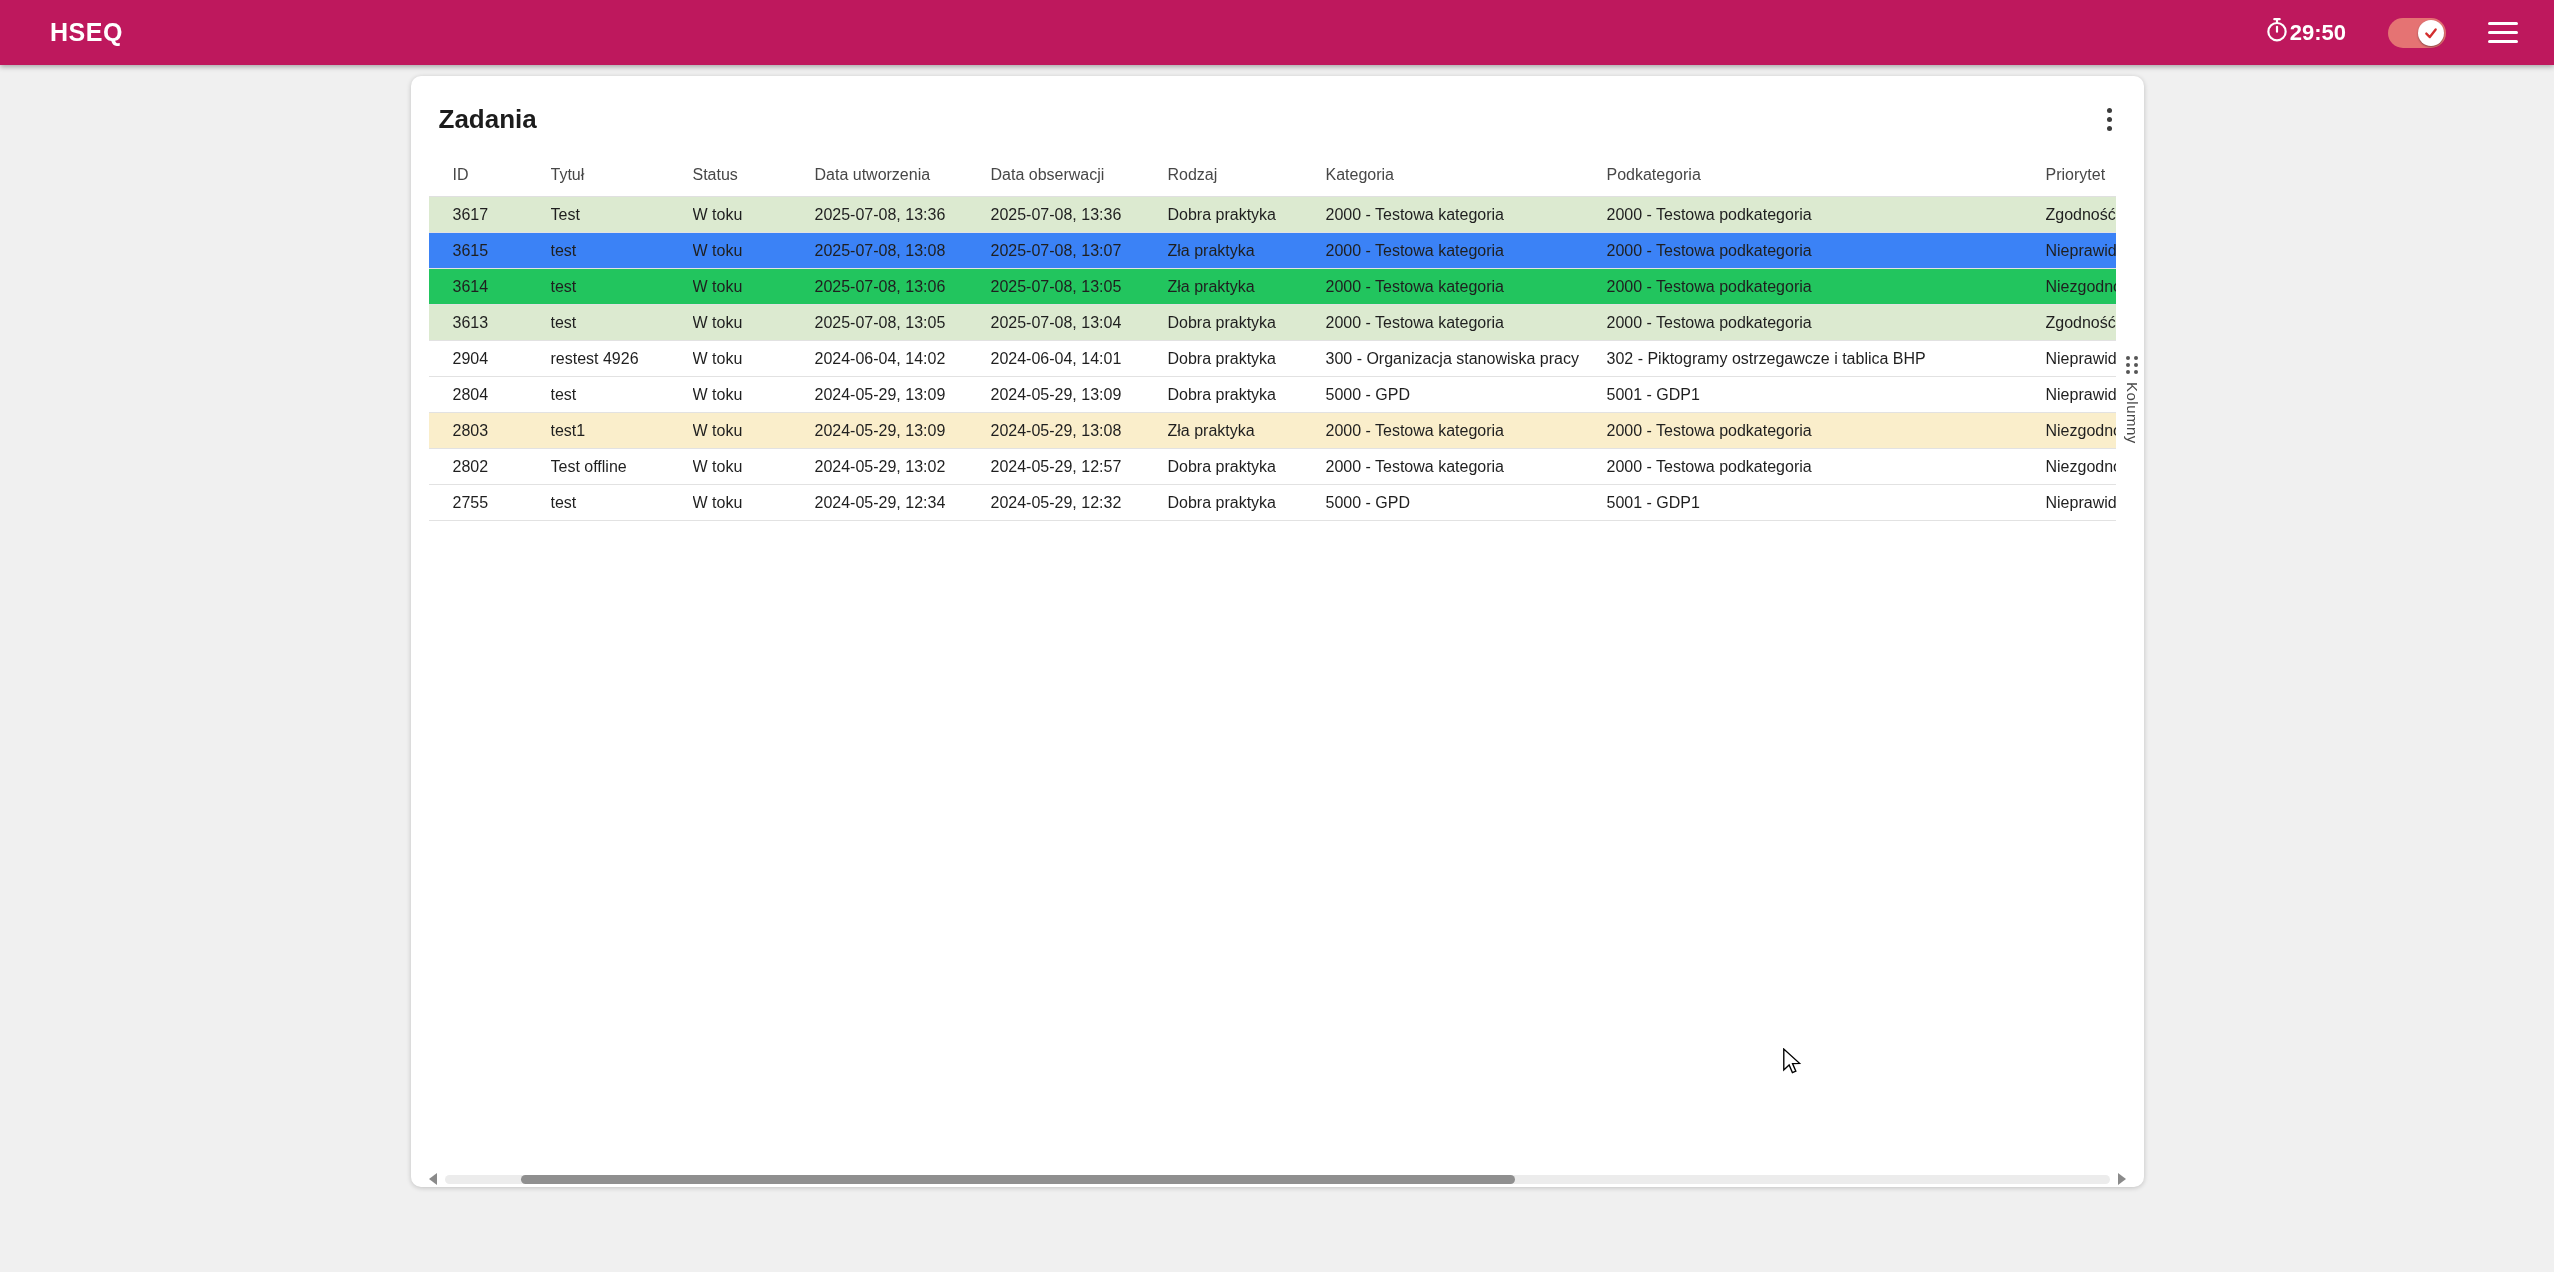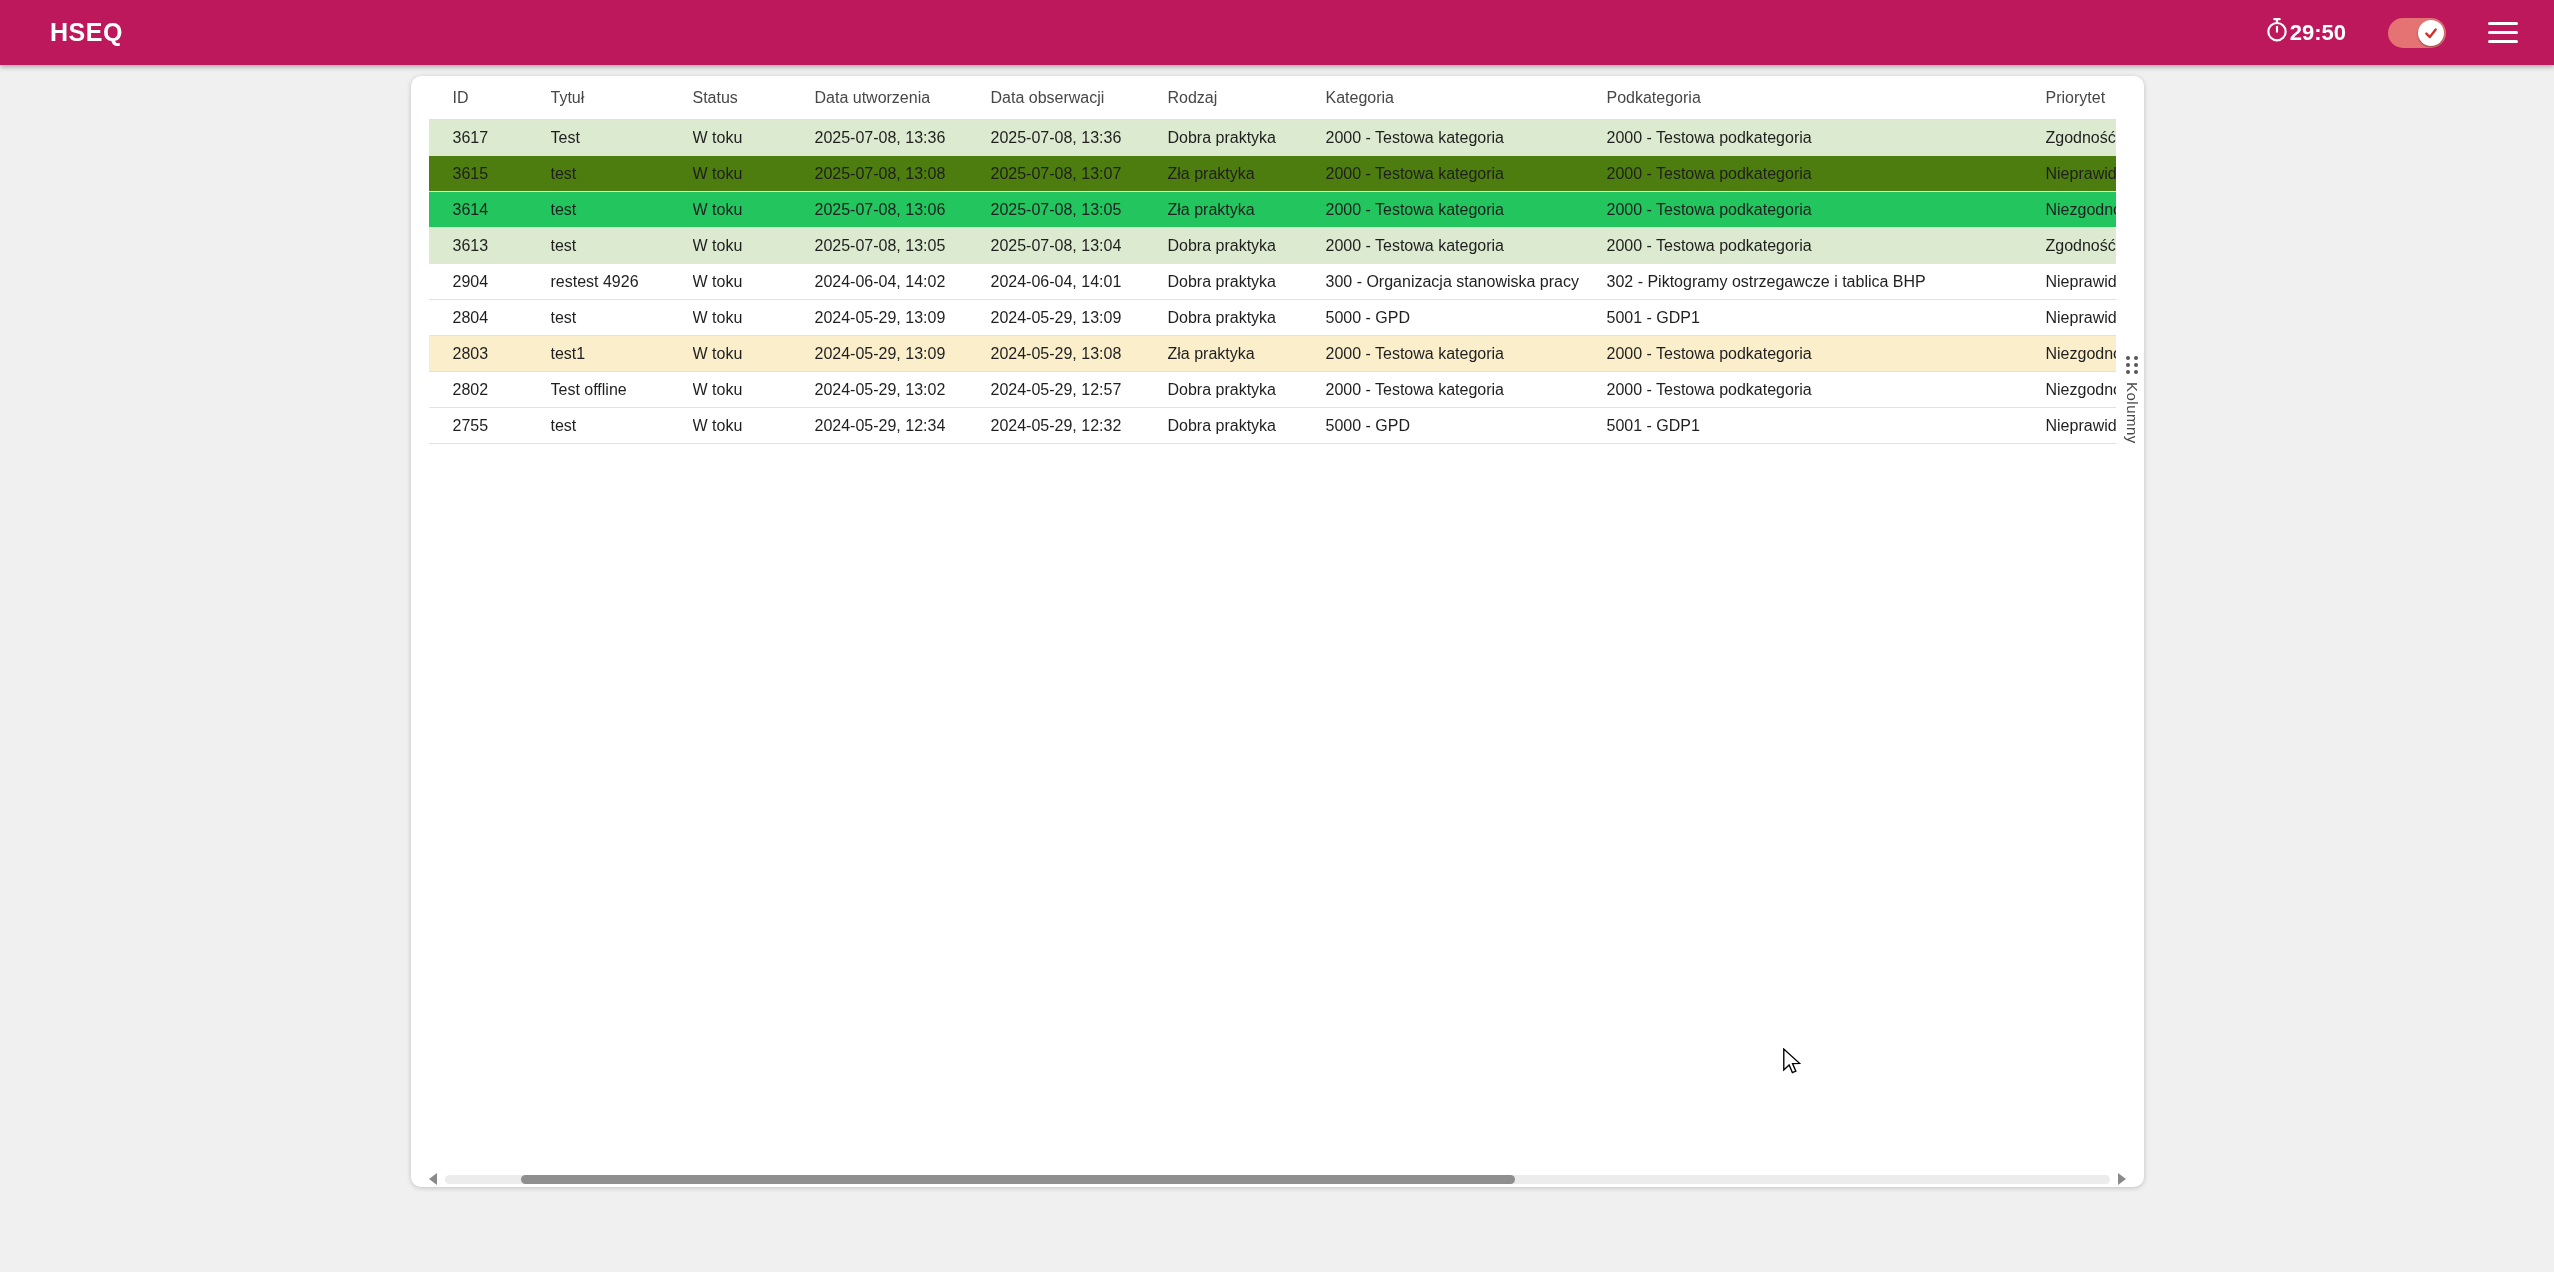--- a/index.html
+++ b/index.html
@@ -120,20 +120,28 @@
         <span></span>
         <span></span>
     </div>
   </div>
 </header>
 
 <div class="container">
 
 
   <section class="card">
+    <div class="card-header">
+      <h2 class="card-title">Zadania</h2>
+      <div class="kebab">
+          <i></i>
+          <i></i>
+          <i></i>
+        </div>
+    </div>
 
     <div class="table-viewport">
       <div class="thead-row">
           <div class="tcell">ID</div>
           <div class="tcell">Tytuł</div>
           <div class="tcell">Status</div>
           <div class="tcell">Data utworzenia</div>
           <div class="tcell">Data obserwacji</div>
           <div class="tcell">Rodzaj</div>
           <div class="tcell">Kategoria</div>
@@ -145,21 +153,21 @@
             <div class="tcell">3617</div>
             <div class="tcell">Test</div>
             <div class="tcell">W toku</div>
             <div class="tcell">2025-07-08, 13:36</div>
             <div class="tcell">2025-07-08, 13:36</div>
             <div class="tcell">Dobra praktyka</div>
             <div class="tcell">2000 - Testowa kategoria</div>
             <div class="tcell">2000 - Testowa podkategoria</div>
             <div class="tcell">Zgodność</div>
           </div>
-          <div class="trow" style="background: #4d7c0f;">
+          <div class="trow" style="background: #3b82f6;">
             <div class="tcell">3615</div>
             <div class="tcell">test</div>
             <div class="tcell">W toku</div>
             <div class="tcell">2025-07-08, 13:08</div>
             <div class="tcell">2025-07-08, 13:07</div>
             <div class="tcell">Zła praktyka</div>
             <div class="tcell">2000 - Testowa kategoria</div>
             <div class="tcell">2000 - Testowa podkategoria</div>
             <div class="tcell">Nieprawidłowość</div>
           </div>

